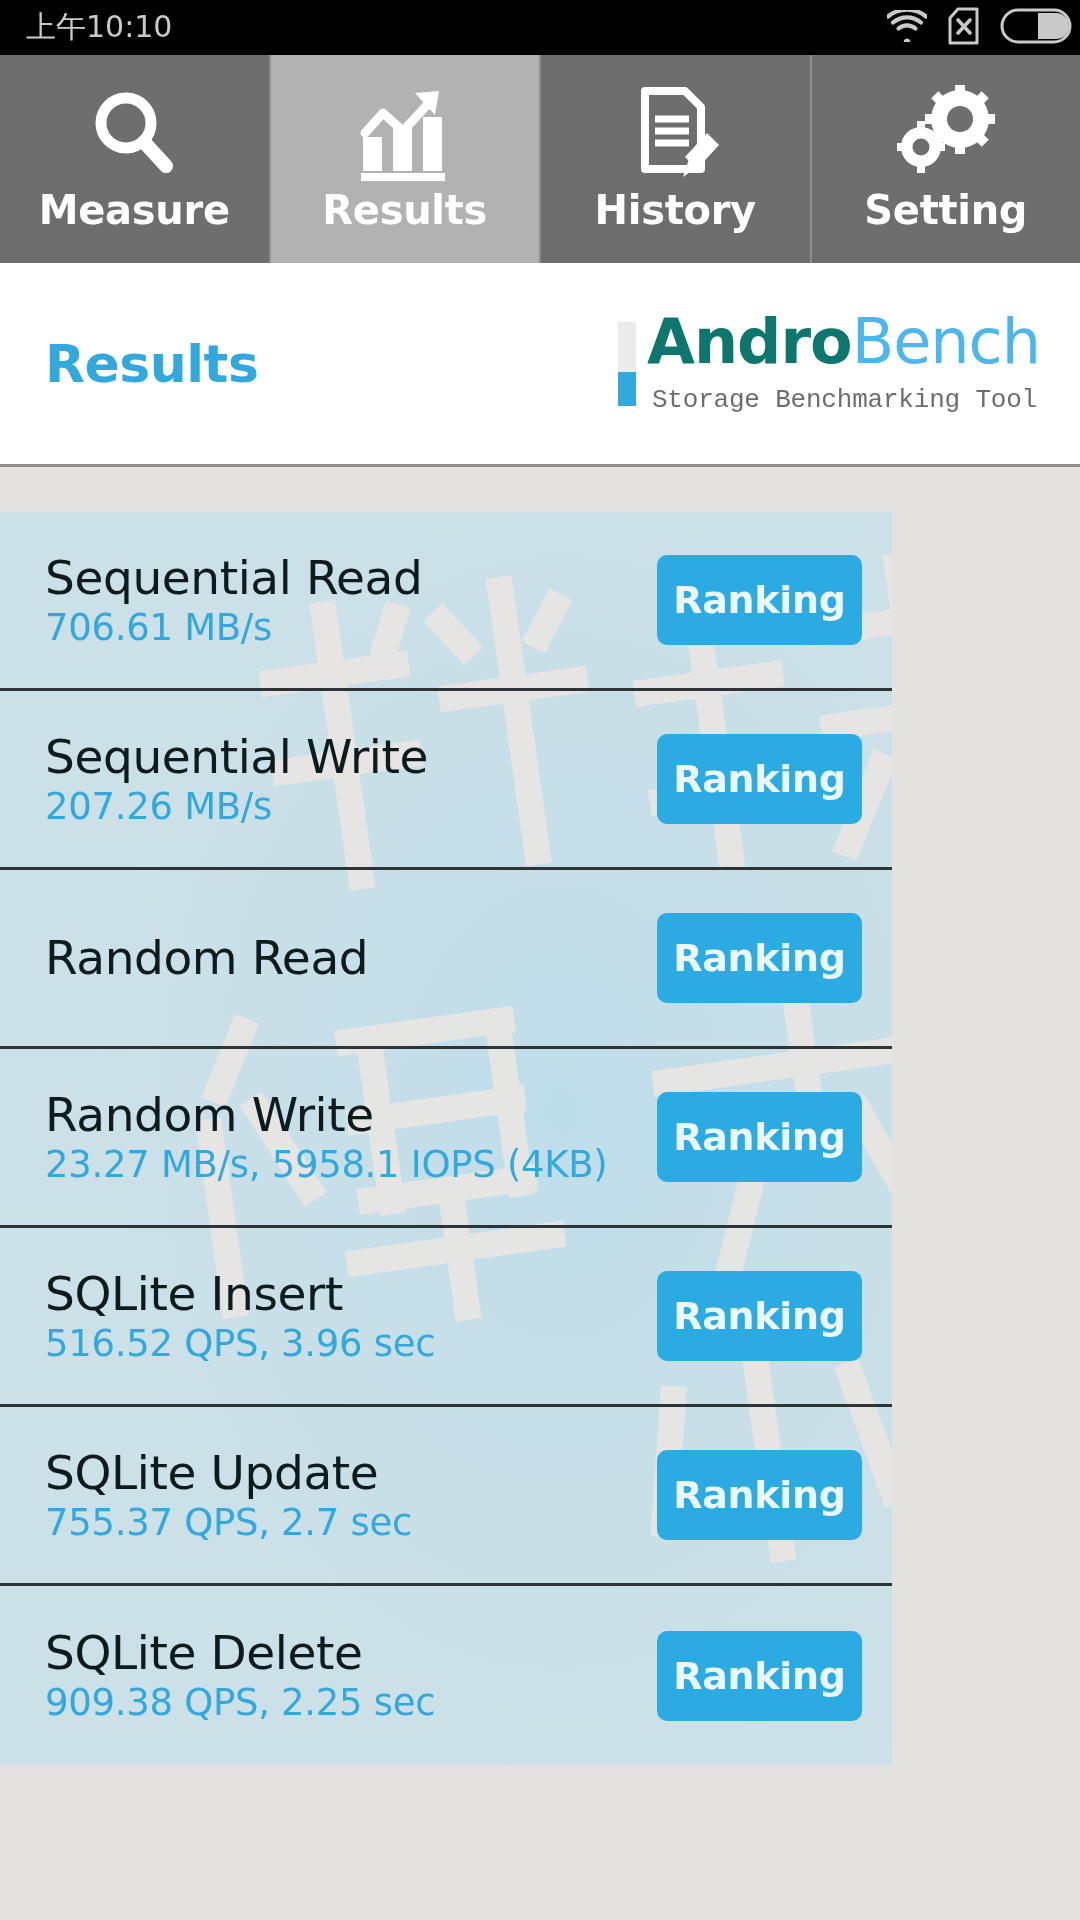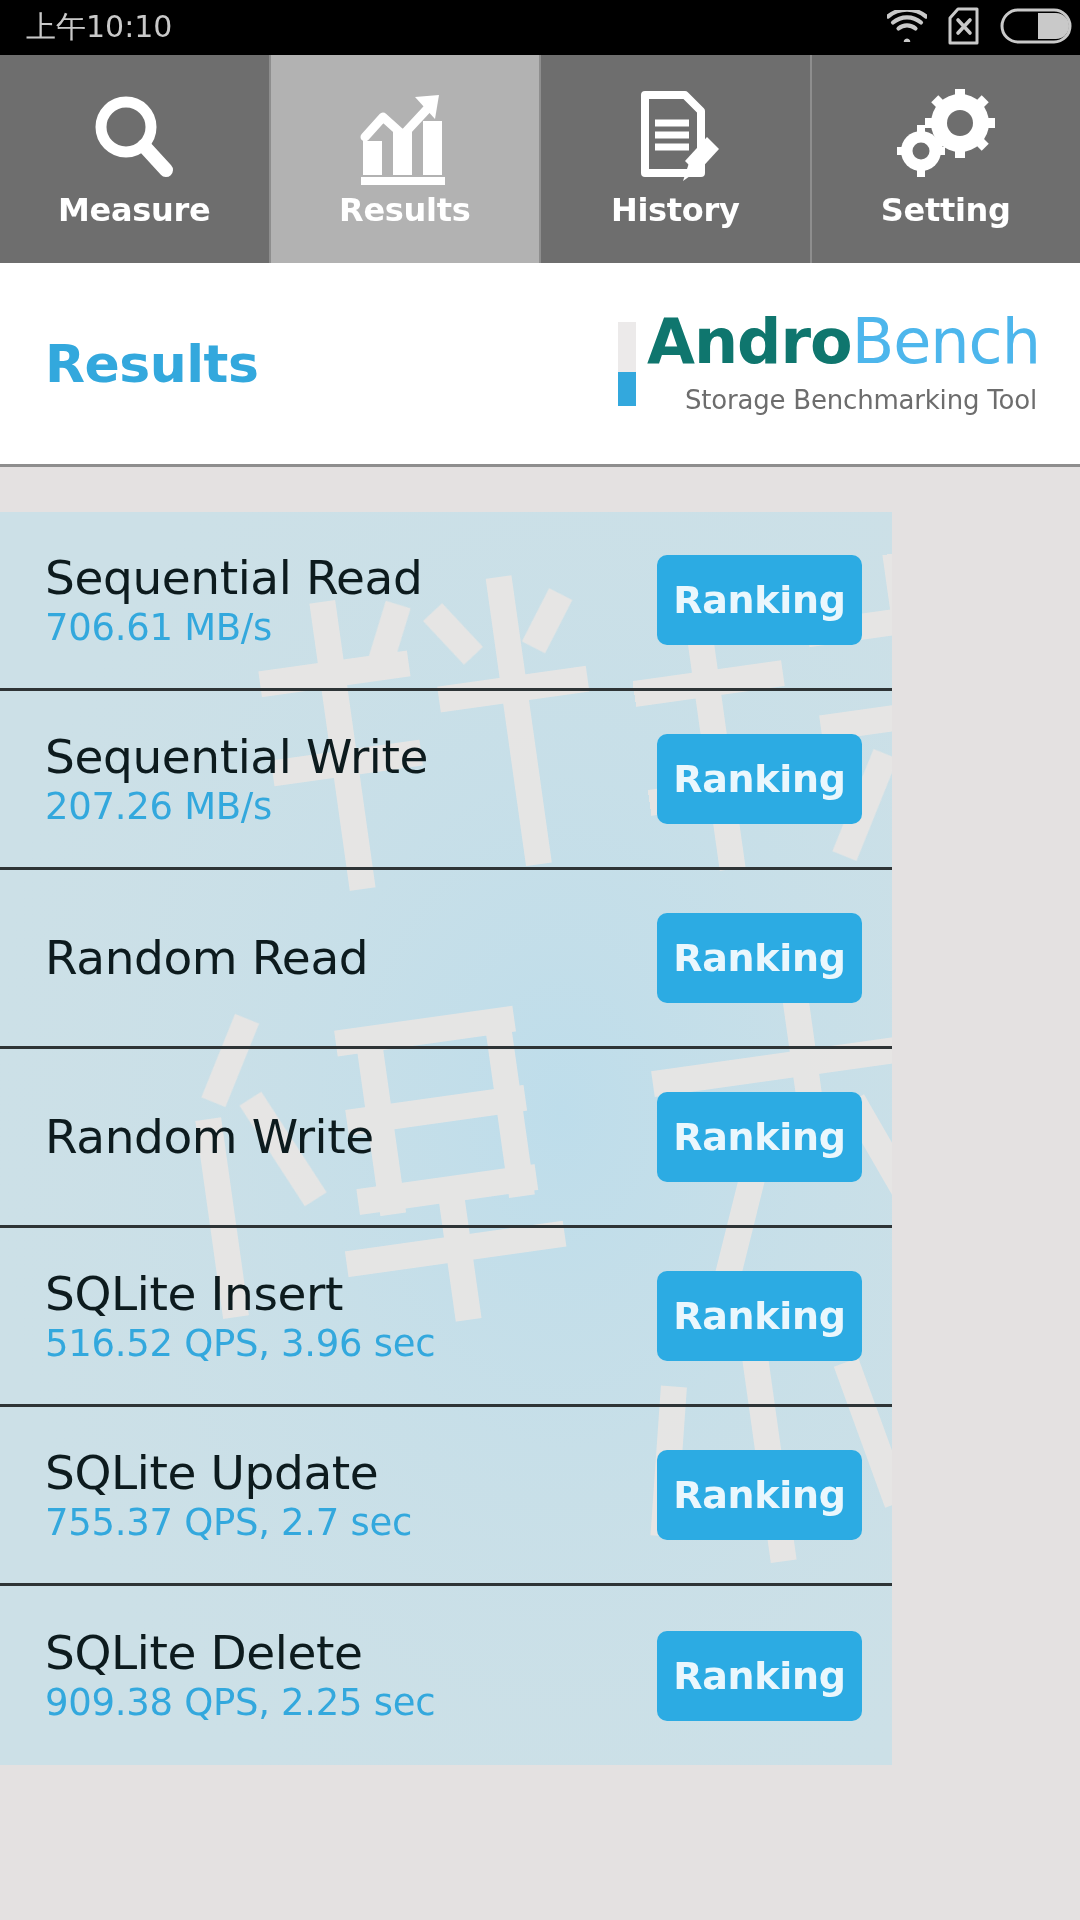--- a/index.html
+++ b/index.html
@@ -34,21 +34,21 @@
   }
   .tab:last-child { border-right:none; }
   .tab.inactive { background:#6e6e6e; }
   .tab.active   { background:#b2b2b2; }
   .tab-icon {
     height:96px; width:110px;
     display:flex; align-items:center; justify-content:center;
     margin-bottom:6px;
   }
   .tab-label {
-    color:#ffffff; font-size:32px; font-weight:bold;
+    color:#ffffff; font-size:40px; font-weight:bold;
     font-family:"DejaVu Sans", sans-serif;
     letter-spacing:-0.3px;
   }
 
   
   #app-header {
     position:absolute; top:263px; left:0; width:1080px; height:204px;
     background:#ffffff;
     display:flex; align-items:center; justify-content:space-between;
     padding:0 40px 0 45px;
@@ -61,21 +61,21 @@
   #brand-logo { display:flex; align-items:center; gap:11px; }
   #brand-bar { width:18px; height:84px; display:flex; flex-direction:column; }
   #brand-bar-top { flex:1 1 0; background:#eceaea; }
   #brand-bar-bot { height:34px; background:#33a8dd; }
   #brand-text { display:flex; flex-direction:column; align-items:flex-end; }
   #brand-name { font-size:62px; line-height:0.98; letter-spacing:-1px; }
   #brand-name .andro { color:#0f766e; font-weight:bold; }
   #brand-name .bench { color:#4db6ec; font-weight:normal; }
   #brand-tagline {
     color:#6d6d6d; font-size:26px; letter-spacing:-0.2px;
-    margin-top:13px; padding-right:3px;
+    margin-top:13px; padding-right:3px;font-family:Liberation Mono, monospace;
   }
 
   
   #results-scroll {
     position:absolute; top:467px; left:0; width:892px; height:1453px;
     background:#e4e1e1; overflow:hidden;
   }
   #results-gap { height:45px; background:#e4e1e1; width:100%; }
   #results-list {
     position:relative;
@@ -309,20 +309,21 @@
     <div class="result-row">
       <span class="result-text">
         <span class="result-name">Random Read</span>
       </span>
       <button class="ranking-button">Ranking</button>
     </div>
 
     <div class="result-row">
       <span class="result-text">
         <span class="result-name">Random Write</span>
+        <span class="result-value">23.27 MB/s, 5958.1 IOPS (4KB)</span>
       </span>
       <button class="ranking-button">Ranking</button>
     </div>
 
     <div class="result-row">
       <span class="result-text">
         <span class="result-name">SQLite Insert</span>
         <span class="result-value">516.52 QPS, 3.96 sec</span>
       </span>
       <button class="ranking-button">Ranking</button>

